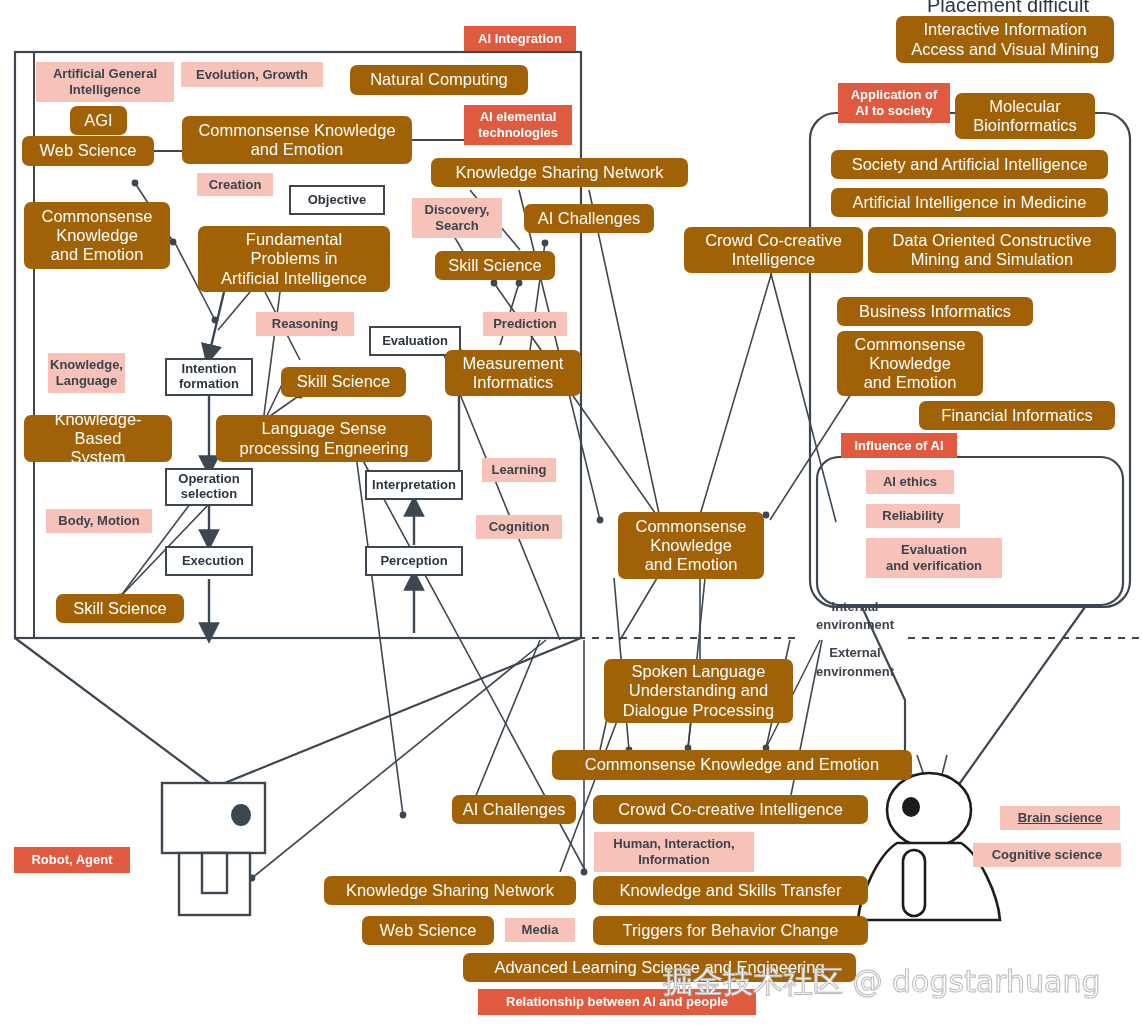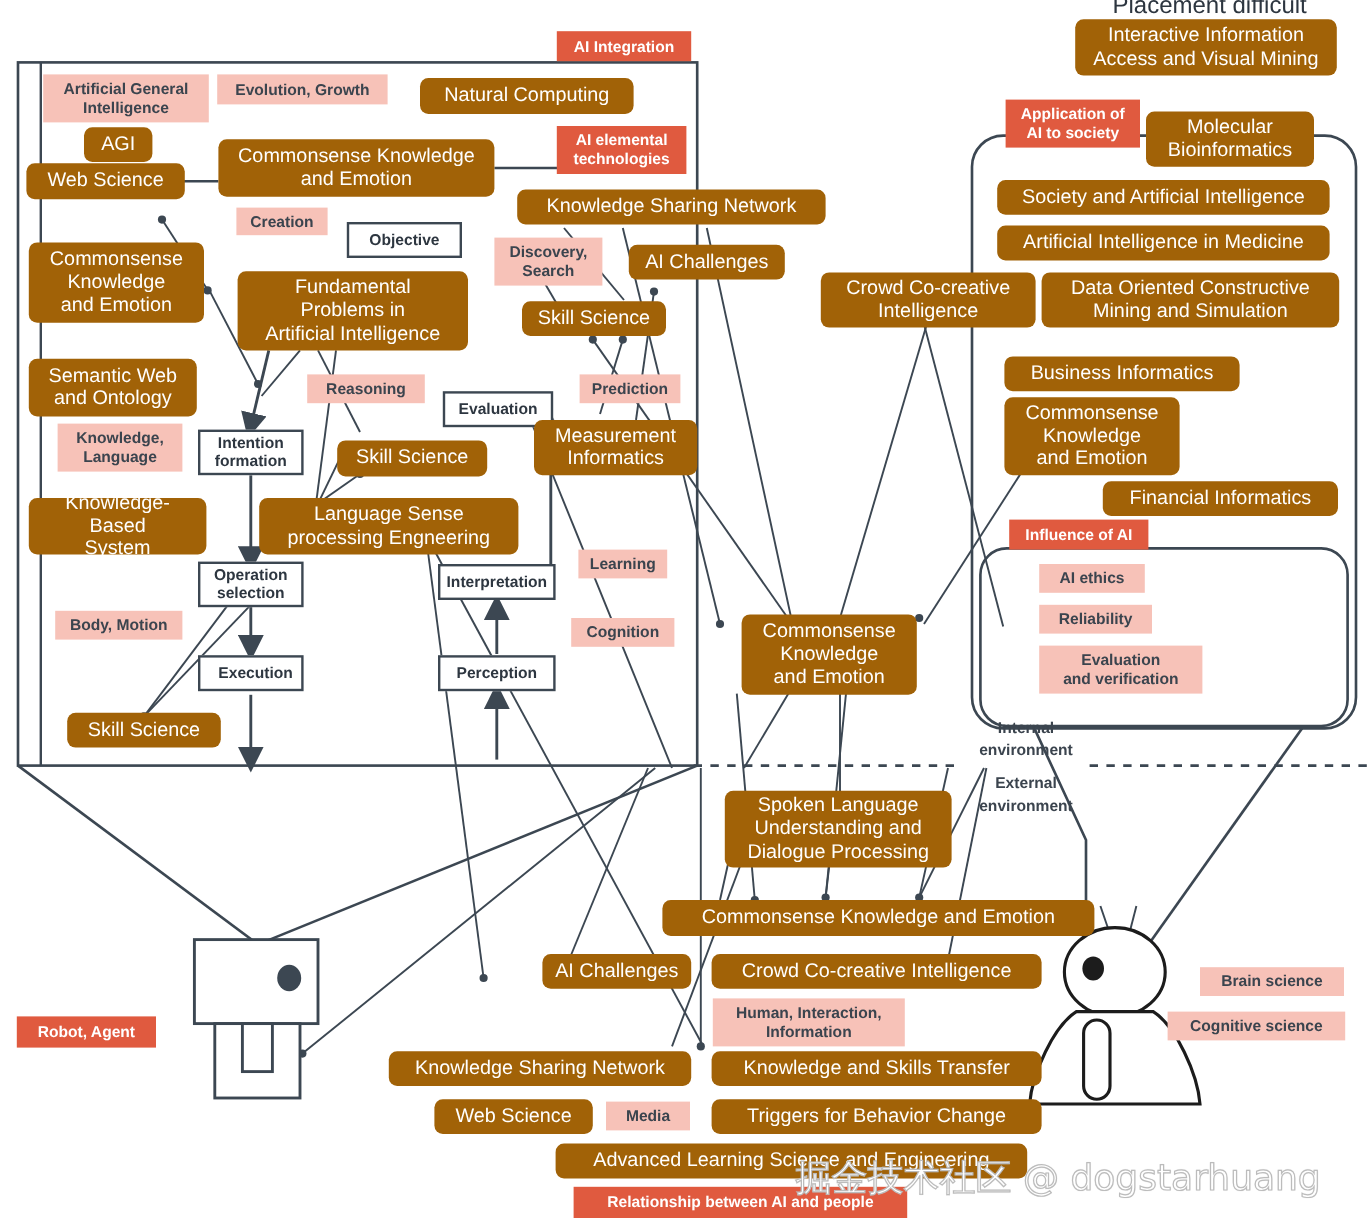--- a/index.html
+++ b/index.html
@@ -192,30 +192,28 @@
   <div class="node dark fs16" style="left:24px;top:202px;width:146px;height:67px;white-space:pre-line;">Commonsense
 Knowledge
 and Emotion</div>
 
   <div class="node dark fs16" style="left:198px;top:226px;width:192px;height:66px;white-space:pre-line;">Fundamental
 Problems in
 Artificial Intelligence</div>
 
   <div class="node dark fs16" style="left:435px;top:251px;width:120px;height:29px;">Skill Science</div>
 
-  <div class="node dark fs16" style="left:24px;top:299px;width:140px;height:48px;white-space:pre-line;">Semantic Web
-and Ontology</div>
 
   <div class="node pink fs13" style="left:256px;top:312px;width:98px;height:24px;">Reasoning</div>
 
   <div class="node white fs13" style="left:369px;top:326px;width:92px;height:30px;">Evaluation</div>
 
   <div class="node pink fs13" style="left:483px;top:312px;width:84px;height:24px;">Prediction</div>
 
-  <div class="node pink fs13" style="left:48px;top:353px;width:104px;height:40px;white-space:pre-line;">Knowledge,
+  <div class="node pink fs13" style="left:48px;top:353px;width:77px;height:40px;white-space:pre-line;">Knowledge,
 Language</div>
 
   <div class="node white fs13" style="left:165px;top:358px;width:88px;height:38px;white-space:pre-line;">Intention
 formation</div>
 
   <div class="node dark fs16" style="left:281px;top:367px;width:125px;height:30px;">Skill Science</div>
 
   <div class="node dark fs16" style="left:445px;top:350px;width:136px;height:46px;white-space:pre-line;">Measurement
 Informatics</div>
 
@@ -309,19 +307,19 @@
   <div class="node dark fs16" style="left:362px;top:916px;width:132px;height:29px;">Web Science</div>
 
   <div class="node pink fs13" style="left:505px;top:918px;width:70px;height:24px;">Media</div>
 
   <div class="node dark fs16" style="left:593px;top:916px;width:275px;height:29px;">Triggers for Behavior Change</div>
 
   <div class="node dark fs16" style="left:463px;top:953px;width:393px;height:29px;">Advanced Learning Science and Engineering</div>
 
   <div class="node red fs13" style="left:478px;top:989px;width:278px;height:26px;">Relationship between AI and people</div>
 
-  <div class="node pink fs13" style="left:1000px;top:806px;width:120px;height:24px;">Brain science</div>
+  <div class="node pink fs13" style="left:1000px;top:806px;width:120px;height:24px;text-decoration:underline;">Brain science</div>
 
   <div class="node pink fs13" style="left:973px;top:843px;width:148px;height:24px;">Cognitive science</div>
 
   <div id="watermark">掘金技术社区 @ dogstarhuang</div>
 
 </div>
 
 </body></html>

